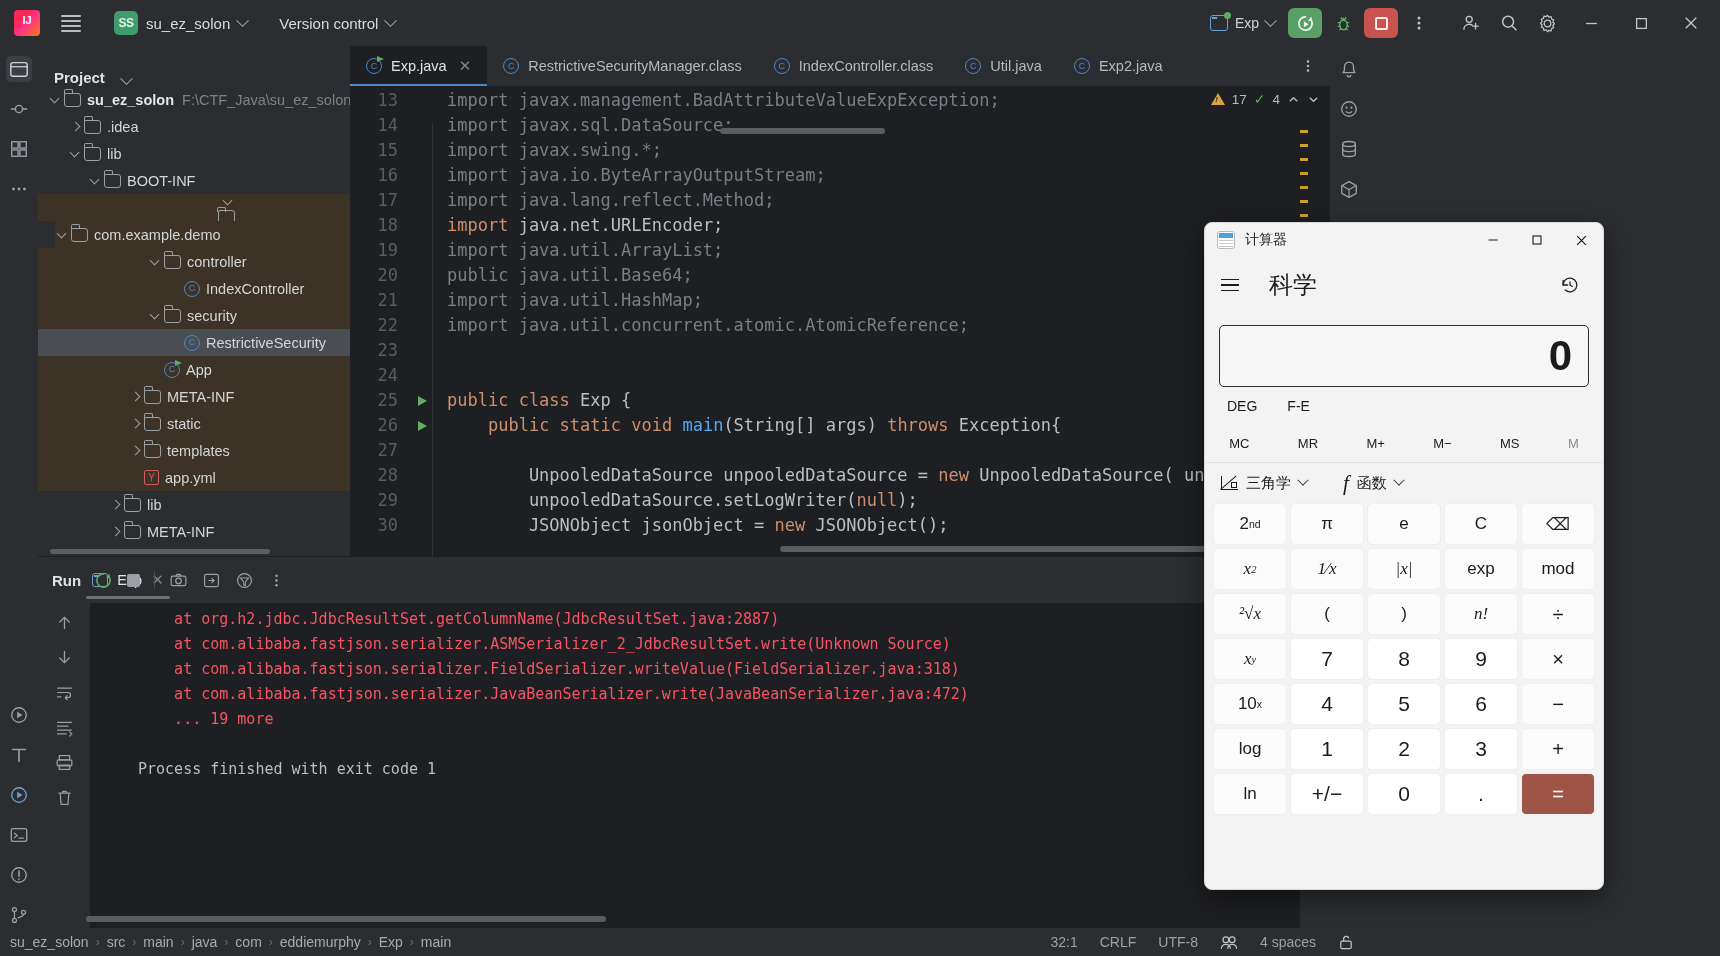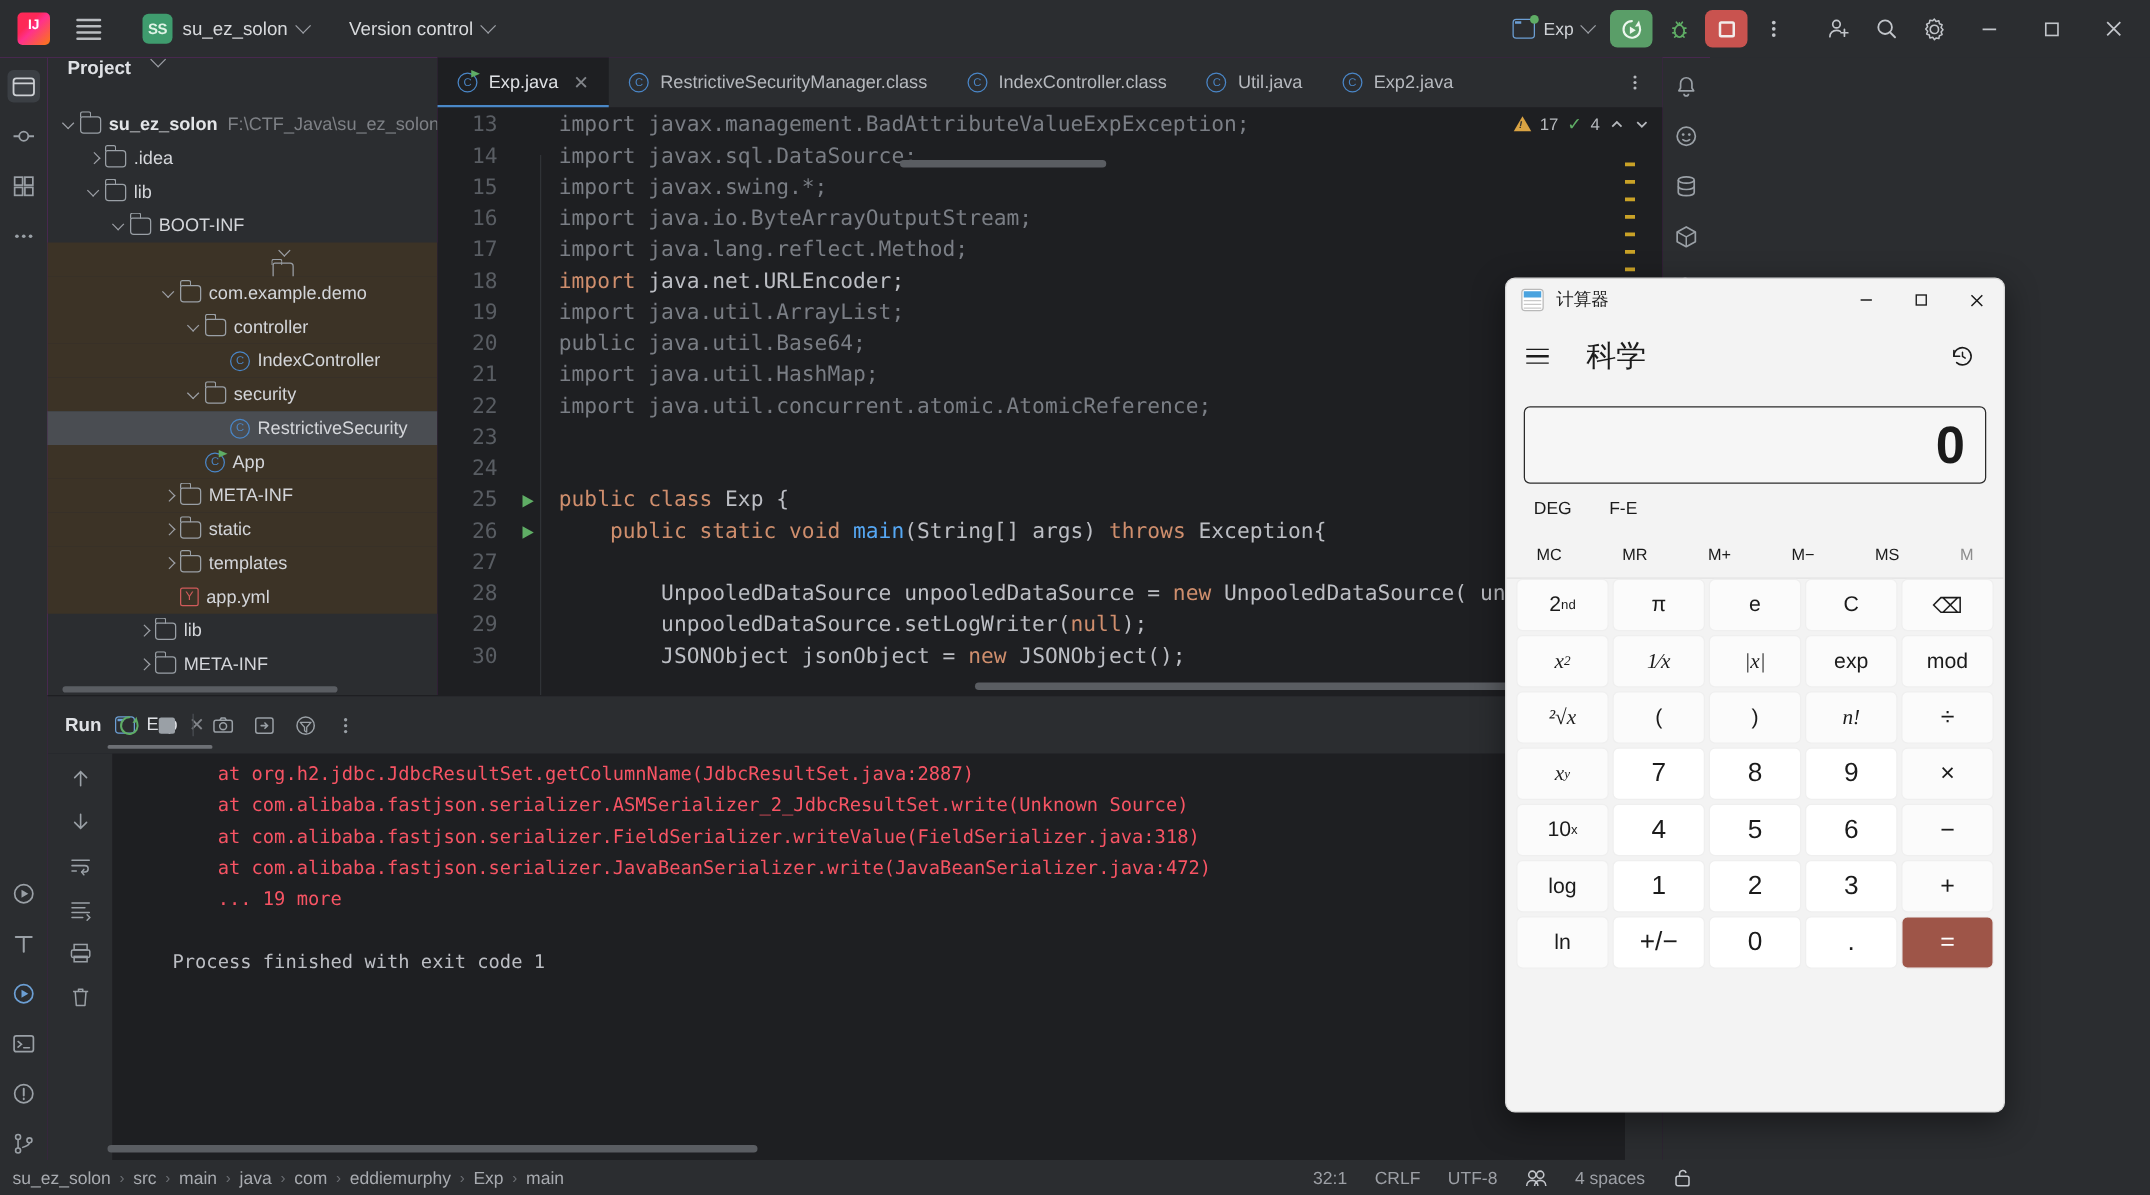--- a/index.html
+++ b/index.html
@@ -60,21 +60,21 @@
   .actbar .sp{flex:1;}
   .act-ico{width:26px;height:26px;display:flex;align-items:center;justify-content:center;cursor:pointer;border-radius:5px;}
   .act-ico.sel{background:#3b3f44;}
 
   
   .actbar-r{position:absolute;right:0;top:46px;width:38px;bottom:28px;background:#2b2d30;
     display:flex;flex-direction:column;align-items:center;padding-top:10px;gap:14px;}
 
   
   .projpanel{position:absolute;left:38px;top:46px;width:312px;height:510px;background:#2b2d30;}
-  .proj-head{height:40px;display:flex;align-items:flex-start;padding-left:16px;gap:17px;}
+  .proj-head{height:40px;display:flex;align-items:flex-end;padding-left:16px;gap:17px;}
   .proj-head-title{color:#dfe1e5;font-size:15px;font-weight:bold;}
   .tree{position:relative;font-size:14.5px;color:#d0d3d7;}
   .trow{height:27px;display:flex;align-items:center;white-space:nowrap;cursor:pointer;position:relative;}
   .trow.lib{background:#3c3326;}
   .trow.sel{background:#4a4d52;}
   .tw{display:inline-block;width:16px;height:16px;flex:none;position:relative;}
   .tw.r:before{content:"";position:absolute;left:4px;top:4px;width:6px;height:6px;
      border-right:1.6px solid #9da0a6;border-top:1.6px solid #9da0a6;transform:rotate(45deg);}
   .tw.d:before{content:"";position:absolute;left:3px;top:3px;width:6px;height:6px;
      border-right:1.6px solid #9da0a6;border-bottom:1.6px solid #9da0a6;transform:rotate(45deg);}
@@ -419,21 +419,21 @@
           <i class="tw d"></i>
           <span class="folder"></span>
           <span class="tlabel">BOOT-INF</span>
         </div>
         <div class="trow lib" style="padding-left: 70px; flex-direction: column;">
           <i class="tw d"></i>
           <span class="folder"></span>
           <span class="tlabel">classes</span>
           <span class="tmeta">library root</span>
         </div>
-        <div class="trow lib" style="padding-left: 90px;">
+        <div class="trow lib" style=" margin-left: 17px;">
           <i class="tw d"></i>
           <span class="folder"></span>
           <span class="tlabel">com.example.demo</span>
         </div>
         <div class="trow lib" style="padding-left: 110px;">
           <i class="tw d"></i>
           <span class="folder"></span>
           <span class="tlabel">controller</span>
         </div>
         <div class="trow lib" style="padding-left: 130px;">
@@ -729,20 +729,32 @@
       <span>F-E</span>
     </div>
     <div class="calc-memrow" id="memrow">
         <span class="on">MC</span>
         <span class="on">MR</span>
         <span class="on">M+</span>
         <span class="on">M−</span>
         <span class="on">MS</span>
         <span>M</span>
       </div>
+    <div class="calc-fnrow">
+      <div class="calc-fn">
+        <i class="tri-ico"></i>
+        <span>三角学</span>
+        <i class="cchev"></i>
+      </div>
+      <div class="calc-fn">
+        <span class="fx-ico">f</span>
+        <span>函数</span>
+        <i class="cchev"></i>
+      </div>
+    </div>
     <div class="keys" id="keys">
         <div class="key ">
           <span>2</span>
           <sup>nd</sup>
         </div>
         <div class="key ">π</div>
         <div class="key ">e</div>
         <div class="key ">C</div>
         <div class="key ">⌫</div>
         <div class="key  it">

